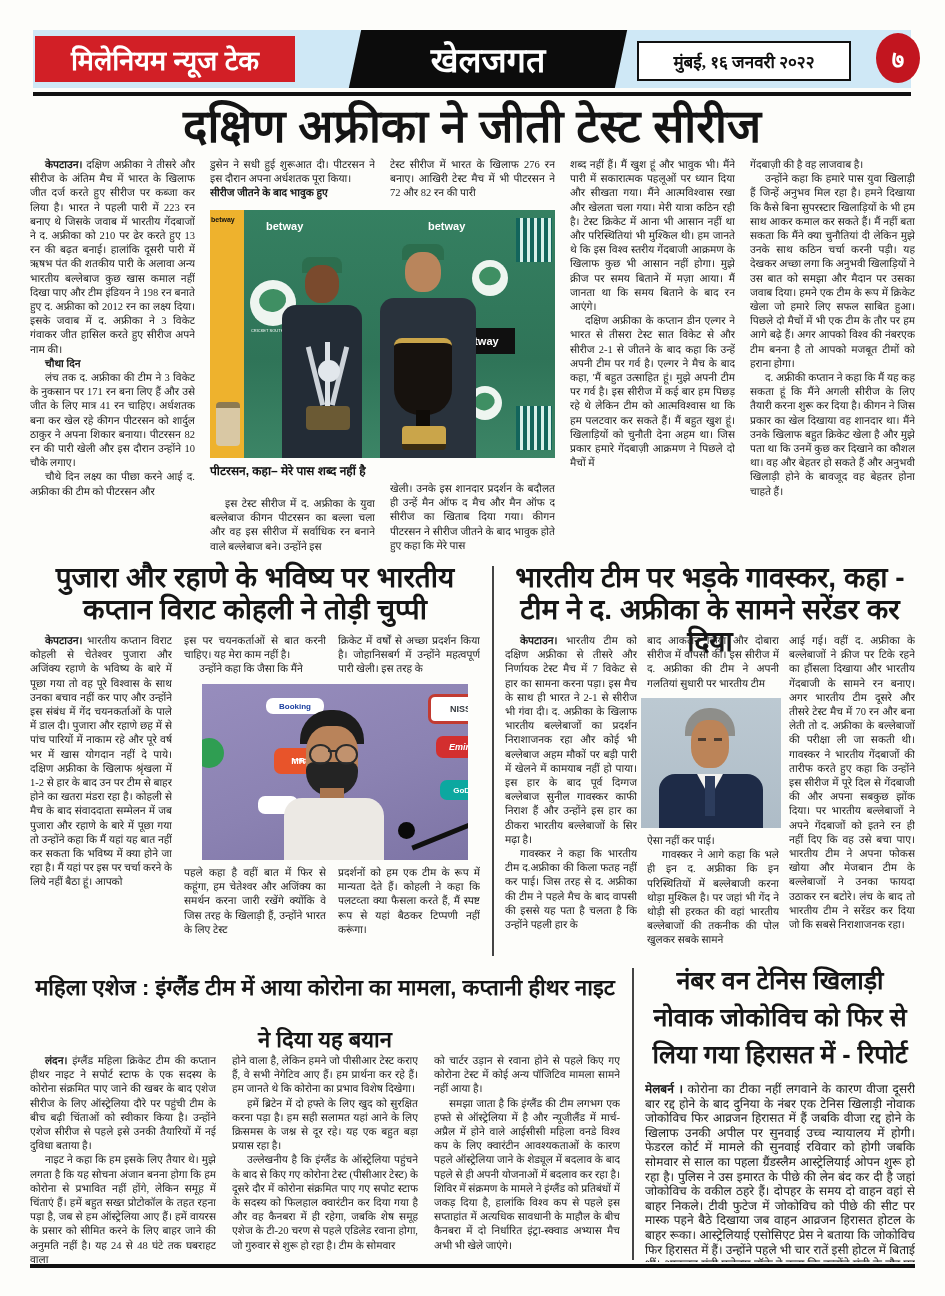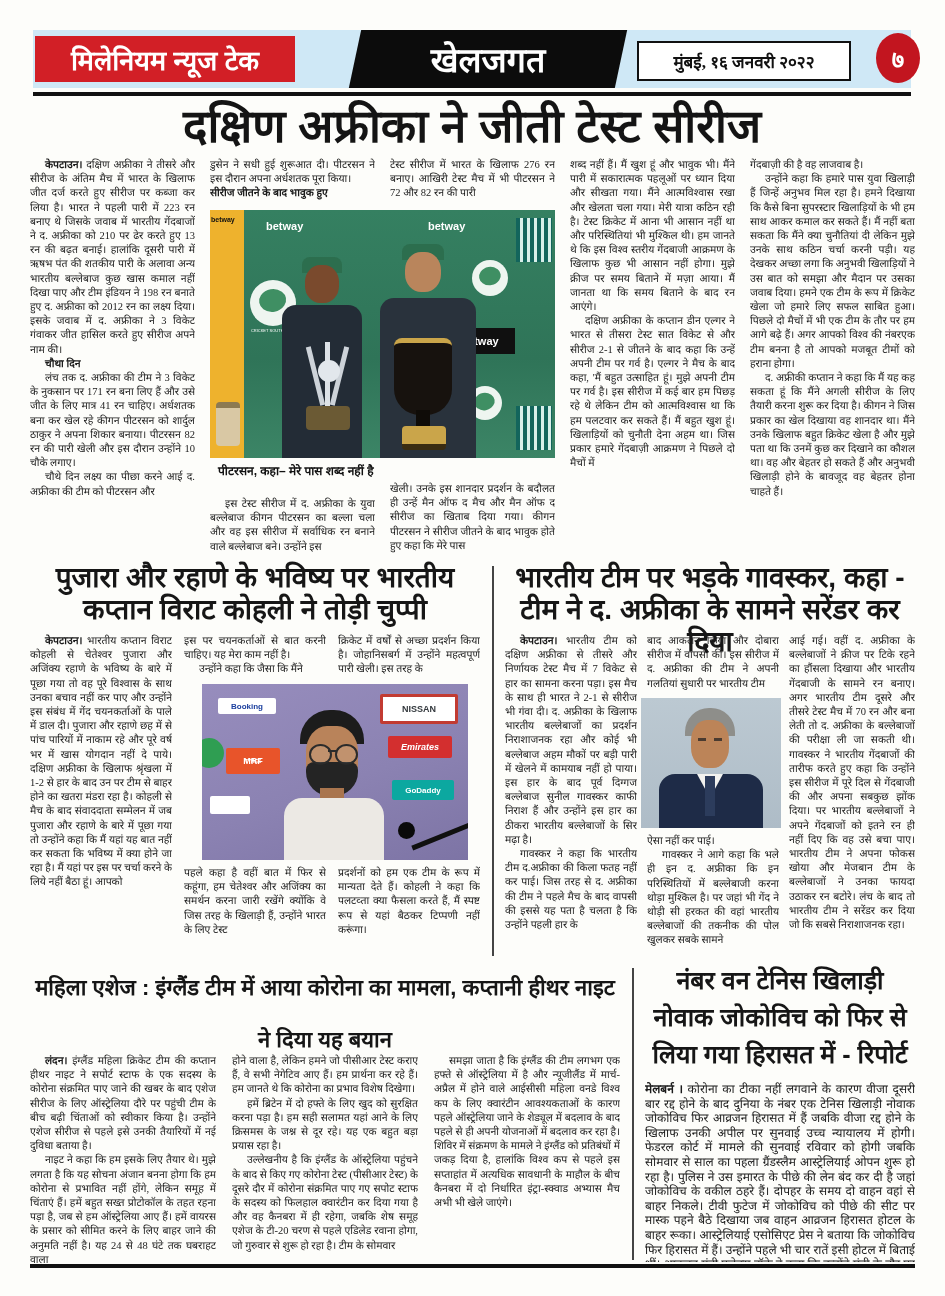--- a/index.html
+++ b/index.html
@@ -41,22 +41,22 @@
   .ph *{position:absolute;}
   .ph1{background:linear-gradient(180deg,#358061 0%,#2f7458 60%,#3c8566 100%);}
   .bw{color:#fff;font-family:"Liberation Sans","DejaVu Sans",sans-serif;font-weight:700;font-size:11px;}
   .bwsm{color:#101010;font-family:"Liberation Sans","DejaVu Sans",sans-serif;font-weight:700;font-size:7px;}
   .csa{border-radius:50%;background:#eef5f0;}
   .csa i{position:absolute;left:22%;top:18%;width:55%;height:55%;background:#3f8f63;border-radius:60% 40% 60% 40%;
          transform:rotate(35deg);}
   .stripes{background:repeating-linear-gradient(90deg,#13655c 0 4px,#d8efe9 4px 7px);}
   .csatxt{color:#fff;font-size:4px;font-family:"Liberation Sans",sans-serif;}
   .ph2{background:linear-gradient(160deg,#978dbd 0%,#8b82b2 55%,#7d74a5 100%);}
-  .chip{border-radius:2px;display:flex;align-items:center;justify-content:center;
-        font-family:"Liberation Sans","DejaVu Sans",sans-serif;font-weight:700;}
+  .chip{border-radius:7px;display:flex;align-items:center;justify-content:center;
+        font-family:"Liberation Sans","DejaVu Sans",sans-serif;font-weight:700;margin-left:48px;}
   .ph3{background:linear-gradient(180deg,#bcc9d2 0%,#aebcc7 100%);}
 </style>
 </head>
 <body>
 
 <div class="page">
 
   <div class="abs band" style="left:33px;top:30px;width:878px;height:58px;">
     <div class="abs brandbox" style="left:2px;top:6px;width:260px;height:46px;">
       <span>मिलेनियम न्यूज टेक</span>
@@ -124,21 +124,21 @@
 
       <div style="left:103px;top:136px;width:5px;height:60px;background:#cdd3d9;transform:rotate(-14deg);"></div>
       <div style="left:115px;top:132px;width:5px;height:64px;background:#dde2e7;"></div>
       <div style="left:127px;top:136px;width:5px;height:60px;background:#cdd3d9;transform:rotate(14deg);"></div>
       <div style="left:108px;top:150px;width:22px;height:22px;background:#e2e7ec;border-radius:50%;"></div>
       <div style="left:96px;top:196px;width:44px;height:24px;background:#6b5a34;border-radius:4px;"></div>
       <div style="left:184px;top:128px;width:58px;height:72px;background:#17120e;border-radius:8px 8px 26px 26px;border-top:5px solid #caa54a;"></div>
       <div style="left:206px;top:200px;width:14px;height:16px;background:#0f0c08;"></div>
       <div style="left:192px;top:216px;width:44px;height:18px;background:#caa54a;border-radius:4px;border-bottom:6px solid #3a2c12;"></div>
     </div>
-    <div class="cap" style="left:180px;top:304px;width:345px;margin-left:8px;">पीटरसन, कहा– मेरे पास शब्द नहीं है</div>
+    <div class="cap" style="left:180px;top:304px;width:345px;">पीटरसन, कहा– मेरे पास शब्द नहीं है</div>
 
     <div class="col" style="left:180px;top:339px;width:165px;height:82px;">
       <p class="ind">इस टेस्ट सीरीज में द. अफ्रीका के युवा बल्लेबाज कीगन पीटरसन का बल्ला चला और वह इस सीरीज में सर्वाधिक रन बनाने वाले बल्लेबाज बने। उन्होंने इस</p>
     </div>
     <div class="col" style="left:360px;top:324px;width:165px;height:82px;">
       <p>खेली। उनके इस शानदार प्रदर्शन के बदौलत ही उन्हें मैन ऑफ द मैच और मैन ऑफ द सीरीज का खिताब दिया गया। कीगन पीटरसन ने सीरीज जीतने के बाद भावुक होते हुए कहा कि मेरे पास</p>
     </div>
 
     <div class="col" style="left:540px;top:0;width:165px;height:406px;">
       <p>शब्द नहीं हैं। मैं खुश हूं और भावुक भी। मैंने पारी में सकारात्मक पहलूओं पर ध्यान दिया और सीखता गया। मैंने आत्मविश्वास रखा और खेलता चला गया। मेरी यात्रा कठिन रही है। टेस्ट क्रिकेट में आना भी आसान नहीं था और परिस्थितियां भी मुश्किल थी। हम जानते थे कि इस विश्व स्तरीय गेंदबाजी आक्रमण के खिलाफ कुछ भी आसान नहीं होगा। मुझे क्रीज पर समय बिताने में मज़ा आया। मैं जानता था कि समय बिताने के बाद रन आएंगे।</p>
@@ -235,20 +235,21 @@
     <div class="col" style="left:0;top:92px;width:186px;height:210px;">
       <p class="ind"><span class="dl">लंदन।</span> <span>इंग्लैंड महिला क्रिकेट टीम की कप्तान हीथर नाइट ने सपोर्ट स्टाफ के एक सदस्य के कोरोना संक्रमित पाए जाने की खबर के बाद एशेज सीरीज के लिए ऑस्ट्रेलिया दौरे पर पहुंची टीम के बीच बढ़ी चिंताओं को स्वीकार किया है। उन्होंने एशेज सीरीज से पहले इसे उनकी तैयारियों में नई दुविधा बताया है।</span></p>
       <p class="ind">नाइट ने कहा कि हम इसके लिए तैयार थे। मुझे लगता है कि यह सोचना अंजान बनना होगा कि हम कोरोना से प्रभावित नहीं होंगे, लेकिन समूह में चिंताएं हैं। हमें बहुत सख्त प्रोटोकॉल के तहत रहना पड़ा है, जब से हम ऑस्ट्रेलिया आए हैं। हमें वायरस के प्रसार को सीमित करने के लिए बाहर जाने की अनुमति नहीं है। यह 24 से 48 घंटे तक घबराहट वाला</p>
     </div>
     <div class="col" style="left:202px;top:92px;width:186px;height:210px;">
       <p>होने वाला है, लेकिन हमने जो पीसीआर टेस्ट कराए हैं, वे सभी नेगेटिव आए हैं। हम प्रार्थना कर रहे हैं। हम जानते थे कि कोरोना का प्रभाव विशेष दिखेगा।</p>
       <p class="ind">हमें ब्रिटेन में दो हफ्ते के लिए खुद को सुरक्षित करना पड़ा है। हम सही सलामत यहां आने के लिए क्रिसमस के जश्न से दूर रहे। यह एक बहुत बड़ा प्रयास रहा है।</p>
       <p class="ind">उल्लेखनीय है कि इंग्लैंड के ऑस्ट्रेलिया पहुंचने के बाद से किए गए कोरोना टेस्ट (पीसीआर टेस्ट) के दूसरे दौर में कोरोना संक्रमित पाए गए सपोट स्टाफ के सदस्य को फिलहाल क्वारंटीन कर दिया गया है और वह कैनबरा में ही रहेगा, जबकि शेष समूह एशेज के टी-20 चरण से पहले एडिलेड रवाना होगा, जो गुरुवार से शुरू हो रहा है। टीम के सोमवार</p>
     </div>
     <div class="col" style="left:404px;top:92px;width:186px;height:210px;">
+      <p>को चार्टर उड़ान से रवाना होने से पहले किए गए कोरोना टेस्ट में कोई अन्य पॉजिटिव मामला सामने नहीं आया है।</p>
       <p class="ind">समझा जाता है कि इंग्लैंड की टीम लगभग एक हफ्ते से ऑस्ट्रेलिया में है और न्यूजीलैंड में मार्च-अप्रैल में होने वाले आईसीसी महिला वनडे विश्व कप के लिए क्वारंटीन आवश्यकताओं के कारण पहले ऑस्ट्रेलिया जाने के शेड्यूल में बदलाव के बाद पहले से ही अपनी योजनाओं में बदलाव कर रहा है। शिविर में संक्रमण के मामले ने इंग्लैंड को प्रतिबंधों में जकड़ दिया है, हालांकि विश्व कप से पहले इस सप्ताहांत में अत्यधिक सावधानी के माहौल के बीच कैनबरा में दो निर्धारित इंट्रा-स्क्वाड अभ्यास मैच अभी भी खेले जाएंगे।</p>
     </div>
   </div>
 
   <div class="abs vdiv" style="left:632px;top:968px;height:292px;"></div>
 
   <div class="abs" style="left:645px;top:962px;width:270px;height:304px;">
     <div class="h-small" style="position:absolute;left:0;top:0;width:270px;">नंबर वन टेनिस खिलाड़ी नोवाक जोकोविच को फिर से लिया गया हिरासत में - रिपोर्ट</div>
     <div class="col" style="left:0;top:120px;width:270px;height:180px;font-size:12px;line-height:14.6px;">
       <p><span class="dl">मेलबर्न ।</span> <span>कोरोना का टीका नहीं लगवाने के कारण वीजा दूसरी बार रद्द होने के बाद दुनिया के नंबर एक टेनिस खिलाड़ी नोवाक जोकोविच फिर आव्रजन हिरासत में हैं जबकि वीजा रद्द होने के खिलाफ उनकी अपील पर सुनवाई उच्च न्यायालय में होगी। फेडरल कोर्ट में मामले की सुनवाई रविवार को होगी जबकि सोमवार से साल का पहला ग्रैंडस्लैम आस्ट्रेलियाई ओपन शुरू हो रहा है। पुलिस ने उस इमारत के पीछे की लेन बंद कर दी है जहां जोकोविच के वकील ठहरे हैं। दोपहर के समय दो वाहन वहां से बाहर निकले। टीवी फुटेज में जोकोविच को पीछे की सीट पर मास्क पहने बैठे दिखाया जब वाहन आव्रजन हिरासत होटल के बाहर रूका। आस्ट्रेलियाई एसोसिएट प्रेस ने बताया कि जोकोविच फिर हिरासत में हैं। उन्होंने पहले भी चार रातें इसी होटल में बिताई थीं। आव्रजन मंत्री एलेक्स हॉके ने कहा कि उन्होंने मंत्री के तौर पर अपने विशेषाधिकार का प्रयोग करके सर्बिया के इस 34 वर्षीय खिलाड़ी का वीजा जनहित आधार पर रद्द कर दिया</span></p>

